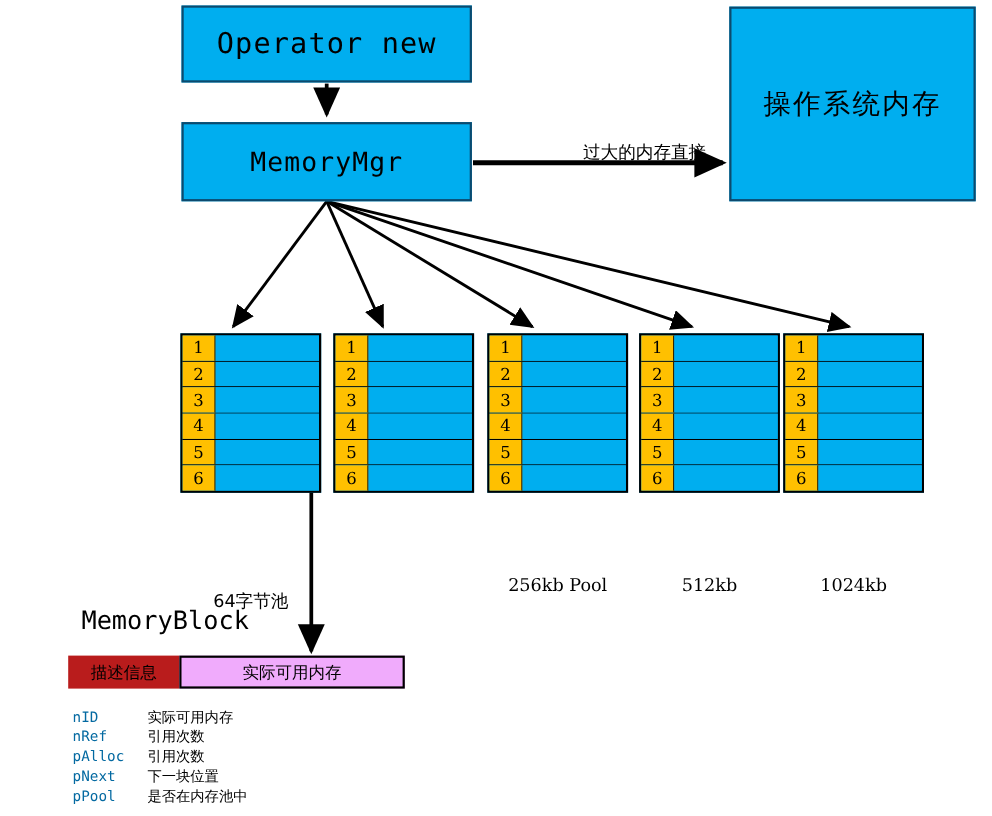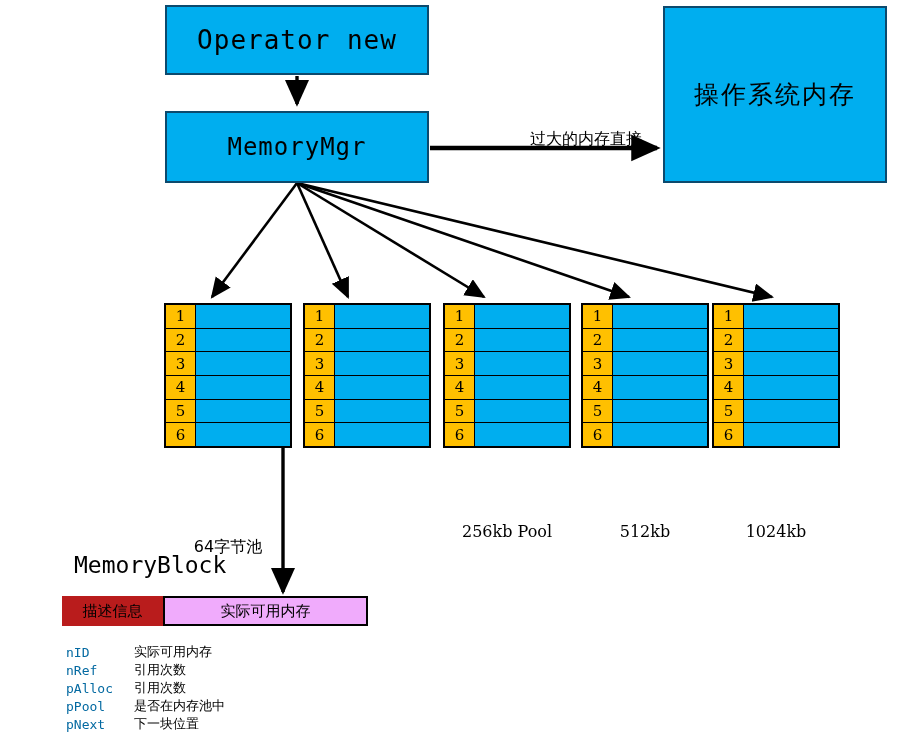--- a/index.html
+++ b/index.html
@@ -367,22 +367,22 @@
     </div>
     <div class="field-row">
       <span class="field-key">nRef</span>
       <span class="field-desc">引用次数</span>
     </div>
     <div class="field-row">
       <span class="field-key">pAlloc</span>
       <span class="field-desc">引用次数</span>
     </div>
     <div class="field-row">
+      <span class="field-key">pNext</span>
+      <span class="field-desc">下一块位置</span>
+    </div>
+    <div class="field-row">
       <span class="field-key">pPool</span>
       <span class="field-desc">是否在内存池中</span>
     </div>
-    <div class="field-row">
-      <span class="field-key">pNext</span>
-      <span class="field-desc">下一块位置</span>
-    </div>
   </div>
 
 </div>
 
 </body></html>

